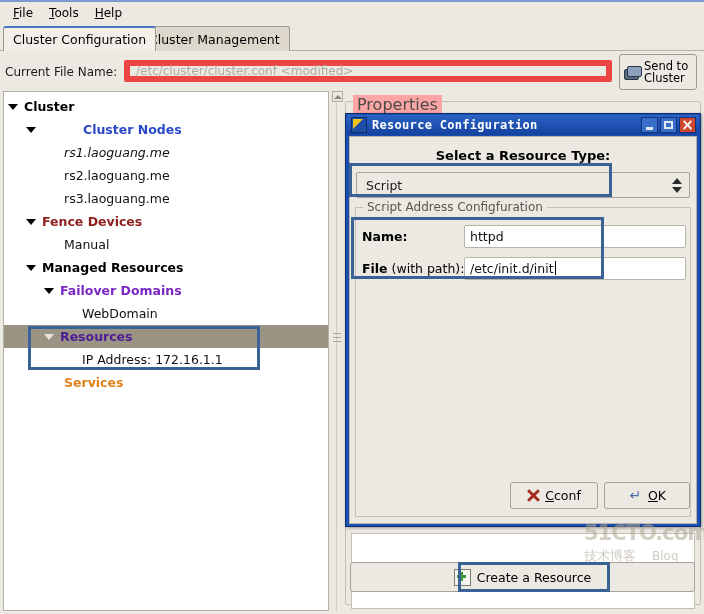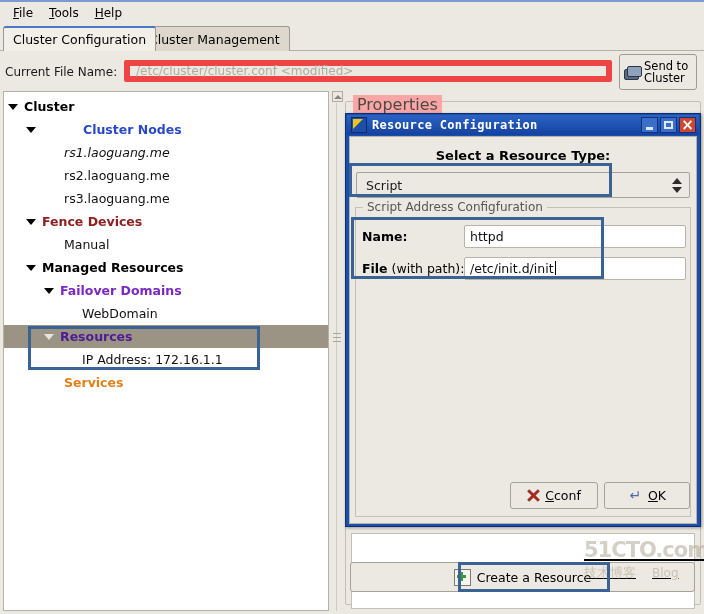--- a/index.html
+++ b/index.html
@@ -541,25 +541,24 @@
     position: absolute;
     border: 3px solid #3b6294;
     box-sizing: border-box;
     pointer-events: none;
     z-index: 50;
   }
 
   
   .watermark {
     position: absolute;
-    left: 584px; top: 539px;
+    left: 584px; top: 522px;
     width: 120px; height: 60px;
     pointer-events: none;
     z-index: 40;
-    text-decoration: underline;
   }
   .wm-main {
     font-family: "DejaVu Sans", sans-serif;
     font-size: 21px;
     font-weight: bold;
     color: rgba(176,168,150,0.55);
     letter-spacing: -1px;
     line-height: 22px;
   }
   .wm-sub {

